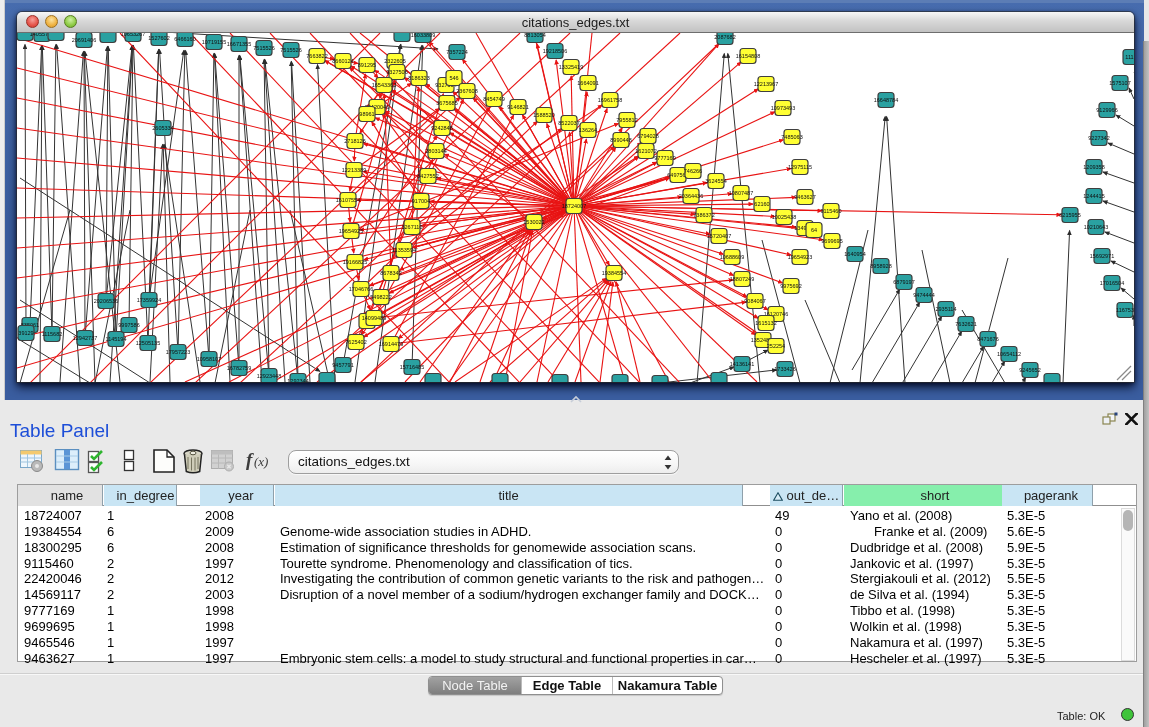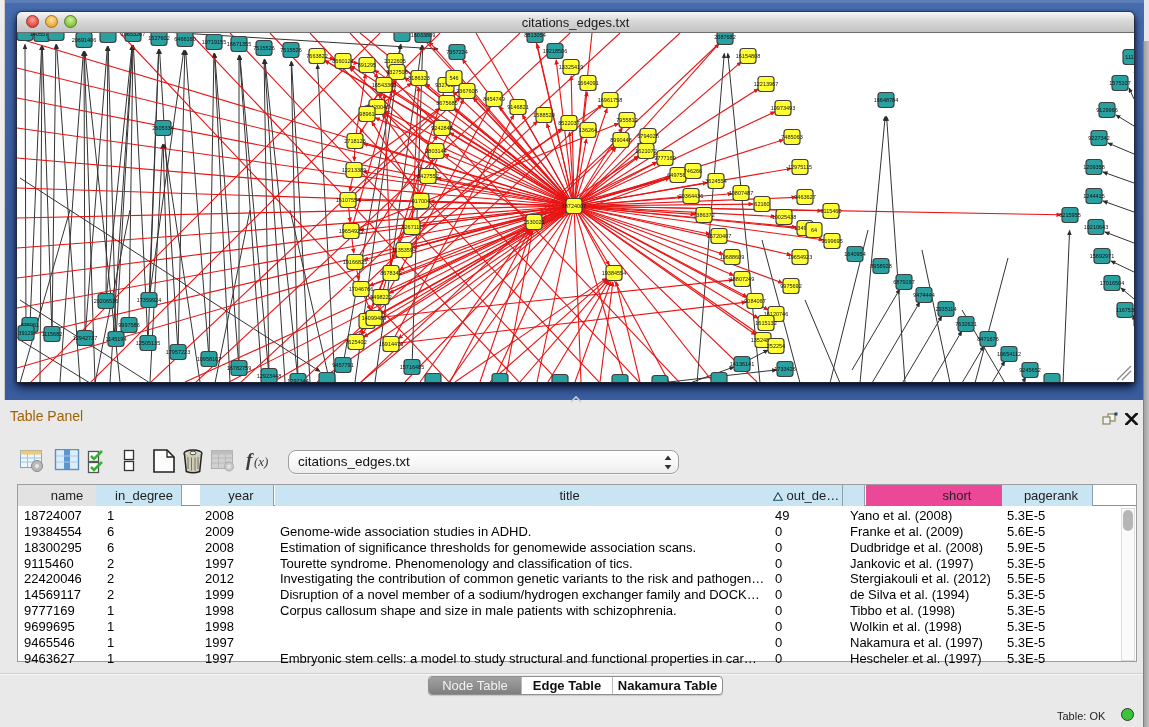--- a/index.html
+++ b/index.html
@@ -564,21 +564,21 @@
           <line x1="1122" y1="380" x2="1131" y2="371"></line>
         </g>
 </svg>
  </div>
 </div>
 <svg class="abs" style="left:569px;top:395px;z-index:60" width="14" height="8" viewBox="0 0 14 8">
  <path d="M2,7 L7,2 L12,7" stroke="#c7cdd8" stroke-width="1.6" fill="none"></path>
 </svg>
 
 <div class="abs" style="left:0;top:400px;width:1149px;height:327px;background:#e9e9e9">
- <div class="abs" style="left:10px;top:8px;font-size:14px;color:#a16207">Table Panel</div>
+ <div class="abs" style="left:10px;top:20px;font-size:19px;color:#1d4ed8">Table Panel</div>
 
  <svg class="abs" style="left:1102px;top:12px" width="16" height="14" viewBox="0 0 16 14">
    <rect x="6" y="2" width="7" height="7" fill="#f4f6fa" stroke="#8a8550" stroke-width="1.2"></rect>
    <rect x="1" y="5" width="7" height="7" fill="#eef1f6" stroke="#8a8550" stroke-width="1.2"></rect>
    <rect x="12.5" y="0.5" width="3" height="3" fill="#27437c"></rect>
  </svg>
  <svg class="abs" style="left:1125px;top:13px" width="13" height="12" viewBox="0 0 13 12">
    <path d="M1.2,0.6 L11.8,11.4 M11.8,0.6 L1.2,11.4" stroke="#111" stroke-width="2.6" stroke-linecap="round"></path>
  </svg>
 </div>
@@ -641,27 +641,27 @@
  <div class="abs" style="left:9px;top:3px;font-size:13.5px;color:#111">citations_edges.txt</div>
  <svg class="abs" style="left:374px;top:4px" width="10" height="15" viewBox="0 0 10 15">
   <path d="M5,0.5 L8.4,5 H1.6 Z" fill="#333"></path>
       <path d="M5,14.5 L1.6,10 H8.4 Z" fill="#333"></path>
  </svg>
 </div>
 
 <div class="abs" style="left:17px;top:484px;width:1120px;height:178px;background:#fff;border:1px solid #9d9d9d">
  <div class="abs" style="left:0;top:0;width:1118px;height:21px;border-bottom:1px solid #8f8f8f;background:#fff">
   <div class="abs hc" style="left:0;width:85px;background:#e2e2e2;border-right:1px solid #8fa0ab"><span style="padding-left:14px">name</span></div>
-  <div class="abs hc" style="left:78px;width:86px;background:#c9e5f4;border-right:1px solid #8fa0ab"><span style="padding-left:11px">in_degree</span></div>
+  <div class="abs hc" style="left:86px;width:73px;background:#c9e5f4;border-right:1px solid #8fa0ab"><span style="padding-left:11px">in_degree</span></div>
   <div class="abs hc" style="left:182px;width:74px;background:#c9e5f4;border-right:1px solid #8fa0ab"><span style="padding-left:9px">year</span></div>
-  <div class="abs hc" style="left:257px;width:590px;background:#c9e5f4;border-right:1px solid #8fa0ab"><span>title</span></div>
+  <div class="abs hc" style="left:257px;width:468px;background:#c9e5f4;border-right:1px solid #8fa0ab"><span>title</span></div>
   <div class="abs hc" style="left:752px;width:73px;background:#c9e5f4;border-right:1px solid #8fa0ab"><svg width="10" height="9" viewBox="0 0 10 9" style="vertical-align:-1px">
           <path d="M5,0.8 L9.3,8.2 H0.7 Z" fill="#d8eef9" stroke="#1c4d60" stroke-width="1.1"></path>
         </svg> out_de…</div>
-  <div class="abs hc" style="left:848px;width:183px;background:#ec4899;border-right:1px solid #8fa0ab"><span>short</span></div>
+  <div class="abs hc" style="left:826px;width:183px;background:#86efac;border-right:1px solid #8fa0ab"><span>short</span></div>
   <div class="abs hc" style="left:984px;width:91px;background:#c9e5f4;border-right:1px solid #8fa0ab"><span style="padding-left:8px">pagerank</span></div>
  </div>
 
  <div class="abs" style="left:1103px;top:23px;width:14px;height:153px;background:#fafafa;border:1px solid #dcdcdc">
   <div class="abs" style="left:1px;top:1px;width:10px;height:21px;background:#b5b5b5;border-radius:5px"></div>
  </div>
 </div>
 <style>
 .hc {top:0;height:21px;text-align:center;font-size:13px;color:#222;line-height:21px}
 .row {position:absolute;left:0;width:1100px;height:16px;font-size:13px;color:#000}
@@ -674,21 +674,21 @@
 <span style="left:775px">49</span>
     <span style="left:850px">Yano et al. (2008)</span>
 <span style="left:1007px">5.3E-5</span>
   </div>
 <div class="row" style="top:523.85px">
 <span style="left:24px">19384554</span>
     <span style="left:107px">6</span>
 <span style="left:205px">2009</span>
     <span style="left:280px;font-size:13px">Genome-wide association studies in ADHD.</span>
 <span style="left:775px">0</span>
-    <span style="left:850px">Franke et al. (2009)</span>
+    <span style="left:874px">Franke et al. (2009)</span>
 <span style="left:1007px">5.6E-5</span>
   </div>
 <div class="row" style="top:539.7px">
 <span style="left:24px">18300295</span>
     <span style="left:107px">6</span>
 <span style="left:205px">2008</span>
     <span style="left:280px;font-size:13px">Estimation of significance thresholds for genomewide association scans.</span>
 <span style="left:775px">0</span>
     <span style="left:850px">Dudbridge et al. (2008)</span>
 <span style="left:1007px">5.9E-5</span>
@@ -707,31 +707,30 @@
     <span style="left:107px">2</span>
 <span style="left:205px">2012</span>
     <span style="left:280px;font-size:13px">Investigating the contribution of common genetic variants to the risk and pathogen…</span>
 <span style="left:775px">0</span>
     <span style="left:850px">Stergiakouli et al. (2012)</span>
 <span style="left:1007px">5.5E-5</span>
   </div>
 <div class="row" style="top:587.2500000000001px">
 <span style="left:24px">14569117</span>
     <span style="left:107px">2</span>
-<span style="left:205px">1999</span>
+<span style="left:205px">2003</span>
     <span style="left:280px;font-size:13px">Disruption of a novel member of a sodium/hydrogen exchanger family and DOCK…</span>
 <span style="left:775px">0</span>
     <span style="left:850px">de Silva et al. (1994)</span>
 <span style="left:1007px">5.3E-5</span>
   </div>
 <div class="row" style="top:603.1000000000001px">
 <span style="left:24px">9777169</span>
     <span style="left:107px">1</span>
 <span style="left:205px">1998</span>
-    <span style="left:280px;font-size:13px">Corpus callosum shape and size in male patients with schizophrenia.</span>
 <span style="left:775px">0</span>
     <span style="left:850px">Tibbo et al. (1998)</span>
 <span style="left:1007px">5.3E-5</span>
   </div>
 <div class="row" style="top:618.9500000000002px">
 <span style="left:24px">9699695</span>
     <span style="left:107px">1</span>
 <span style="left:205px">1998</span>
 <span style="left:775px">0</span>
     <span style="left:850px">Wolkin et al. (1998)</span>

